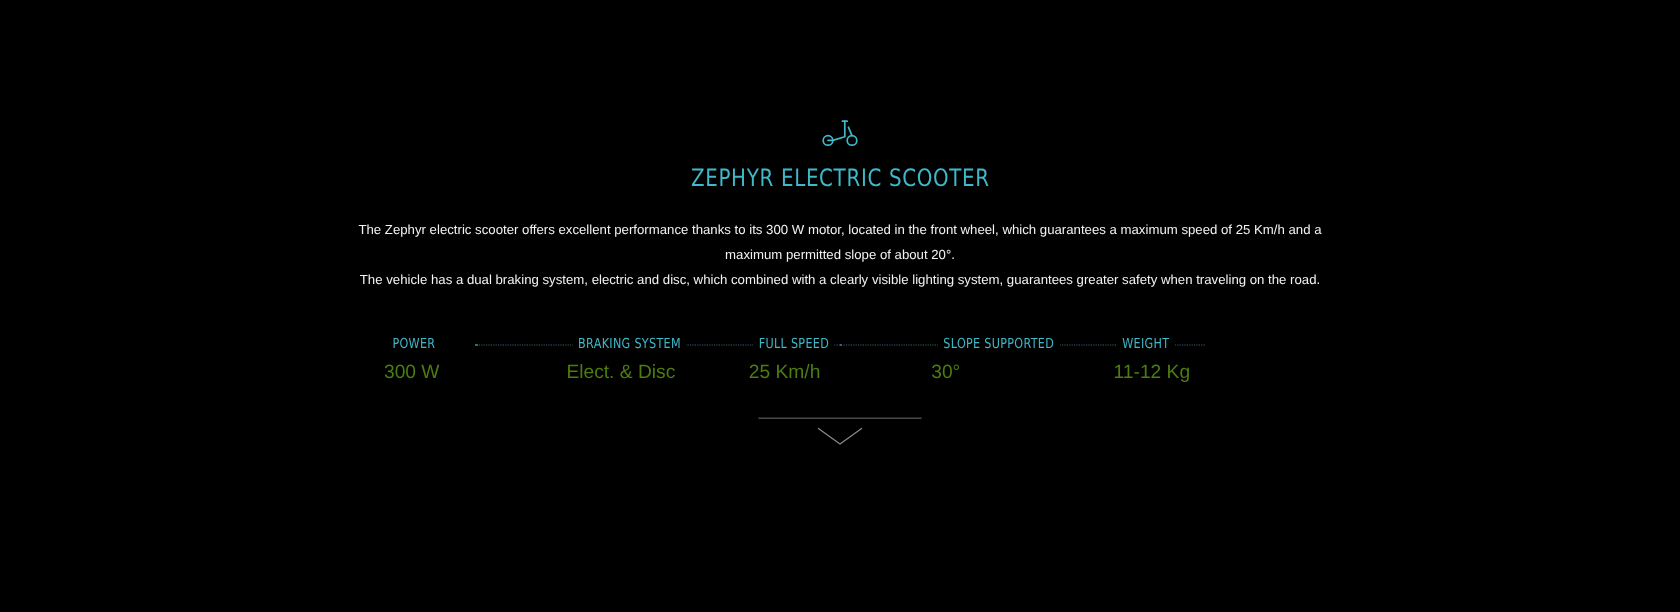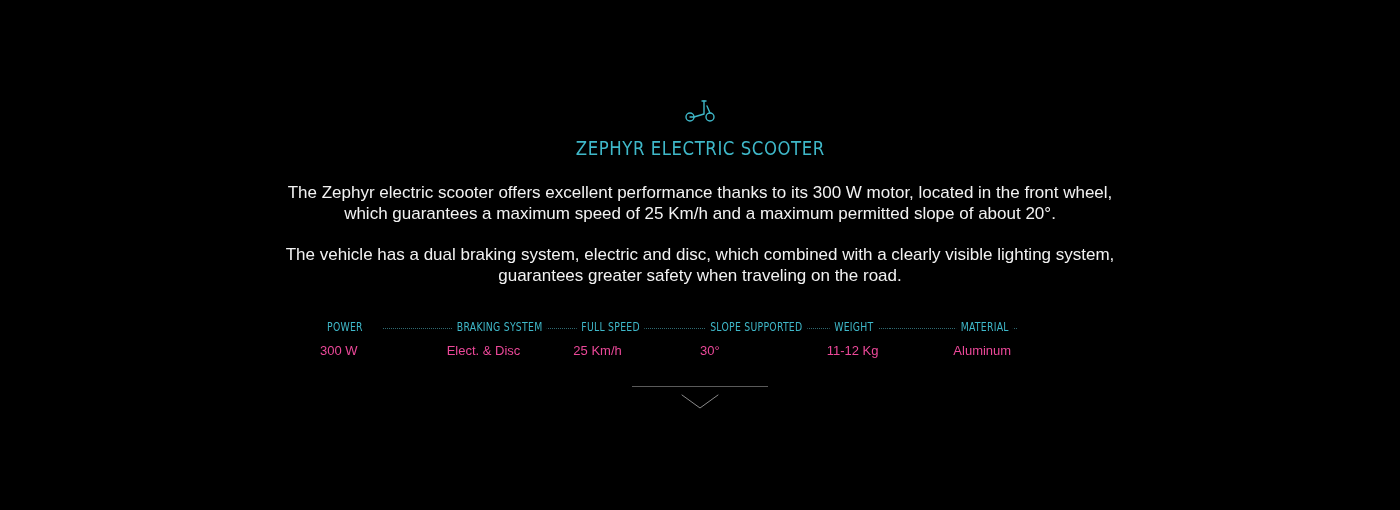--- a/index.html
+++ b/index.html
@@ -49,27 +49,27 @@
     white-space: nowrap;
   }
 
   
   .paragraphs {
     margin-top: 22px;
     width: 830px;
     text-align: center;
   }
   .paragraph {
-    font-size: 17px;
+    font-size: 11px;
     line-height: 21px;
     color: #f2f2f2;
     font-weight: 400;
     margin: 0;
   }
-  .paragraph + .paragraph { margin-top: 20px; }
+  .paragraph + .paragraph { }
 
   
   .specs {
     margin-top: 34px;
     width: 760px;
     display: flex;
     justify-content: space-between;
     align-items: flex-start;
   }
   .spec {
@@ -87,22 +87,22 @@
     transform: scaleX(0.9);
     text-transform: uppercase;
     white-space: nowrap;
     position: relative;
     z-index: 2;
     background: #000000;
     padding: 0 5px;
   }
   .spec-value {
     margin-top: 9px;
-    font-size: 13px;
-    color: #ec4899;
+    font-size: 16px;
+    color: #4d7c0f;
     white-space: nowrap;
   }
   
   .spec .connector {
     position: absolute;
     top: 8px;
     left: 50%;
     width: 100%;
     height: 1px;
     border-top: 1px dotted #2e6a72;
@@ -166,25 +166,20 @@
     <div class="spec">
       <span class="connector"></span>
       <span class="spec-label">SLOPE SUPPORTED</span>
       <span class="spec-value">30°</span>
     </div>
     <div class="spec">
       <span class="connector"></span>
       <span class="spec-label">WEIGHT</span>
       <span class="spec-value">11-12 Kg</span>
     </div>
-    <div class="spec">
-
-      <span class="spec-label">MATERIAL</span>
-      <span class="spec-value">Aluminum</span>
-    </div>
   </div>
 
   <div class="divider"></div>
 
   <div class="chevron">
     <svg width="56" height="18" viewBox="0 0 56 18" fill="none" stroke="#8a8a8a" stroke-width="1" stroke-linecap="round" stroke-linejoin="round">
       <path d="M10 2 L28 15 L46 2"></path>
     </svg>
   </div>
 

